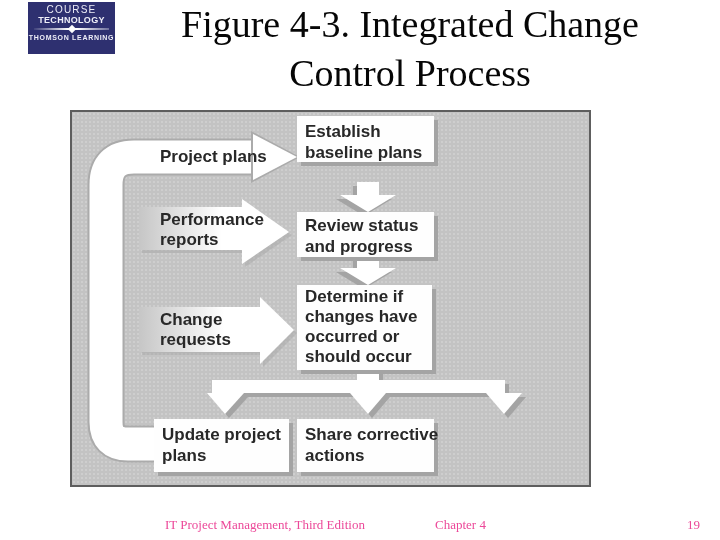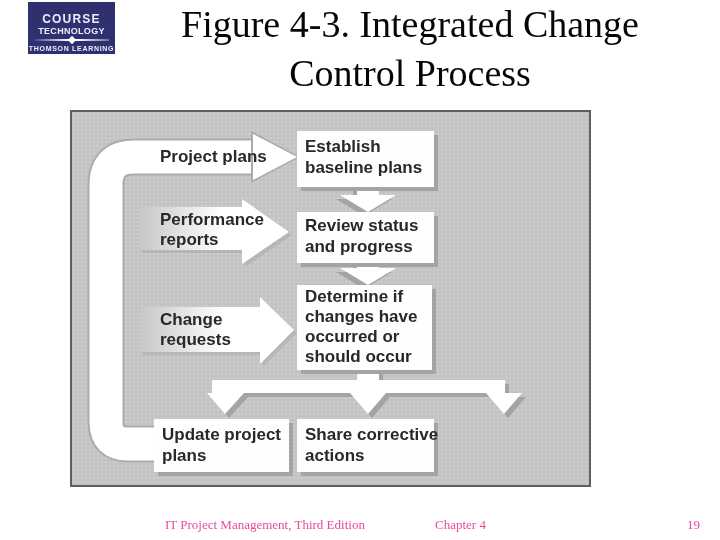--- a/index.html
+++ b/index.html
@@ -6,21 +6,21 @@
   #slide {
     position:relative; width:720px; height:540px; background:#ffffff;
     font-family:"Liberation Sans", sans-serif; overflow:hidden;
   }
 
   
   #logo {
     position:absolute; left:28px; top:2px; width:87px; height:52px;
     background:#2e3070; color:#eeeef8; text-align:center;
   }
-  .logo-course   { margin-top:10px; font-size:12px;  font-weight:bold; letter-spacing:1.2px; }
+  .logo-course   { margin-top:2px; font-size:10px;  font-weight:normal; letter-spacing:1.2px; }
   .logo-tech     { font-size:9px;  font-weight:bold; letter-spacing:0.3px; }
   .logo-divider  { position:relative; margin:3px 6px 0 6px; height:2px;
                    background:linear-gradient(90deg, rgba(255,255,255,0.08), #ffffff 45%, #ffffff 58%, rgba(255,255,255,0.3)); }
   .logo-diamond  { position:absolute; left:50%; top:-2px; width:6px; height:6px;
                    background:#ffffff; transform:translateX(-50%) rotate(45deg); }
   .logo-thomson  { margin-top:4px; font-size:7px; font-weight:bold; letter-spacing:0.7px; }
 
   
   #title {
     position:absolute; left:118px; top:0px; width:584px;
@@ -38,22 +38,22 @@
   }
   #flow-svg { position:absolute; left:0; top:0; }
 
   
   .pbox {
     position:absolute; box-sizing:border-box; background:#fefefe;
     box-shadow:4px 4px 0 #a4a4a4; color:#282828;
     font-weight:bold; font-size:17px; line-height:21px;
     white-space:pre; padding:5px 6px 0 8px;
   }
-  #box-establish { left:225px; top:19px;  width:137px; height:56px; }
-  #box-review    { left:225px; top:100px; width:137px; height:51px; padding-top:3px; }
+  #box-establish { left:225px; top:4px;  width:137px; height:46px; }
+  #box-review    { left:225px; top:100px; width:137px; height:45px; padding-top:3px; }
   #box-determine { left:225px; top:173px; width:135px; height:85px; line-height:20px; padding-top:2px; }
   #box-update    { left:82px;  top:307px; width:135px; height:53px; }
   #box-take      { left:225px; top:307px; width:137px; height:53px; }
   #box-share     { left:370px; top:307px; width:137px; height:53px; }
 
   
   .alabel {
     position:absolute; color:#282828; font-weight:bold;
     font-size:17px; line-height:20px; white-space:pre;
   }

